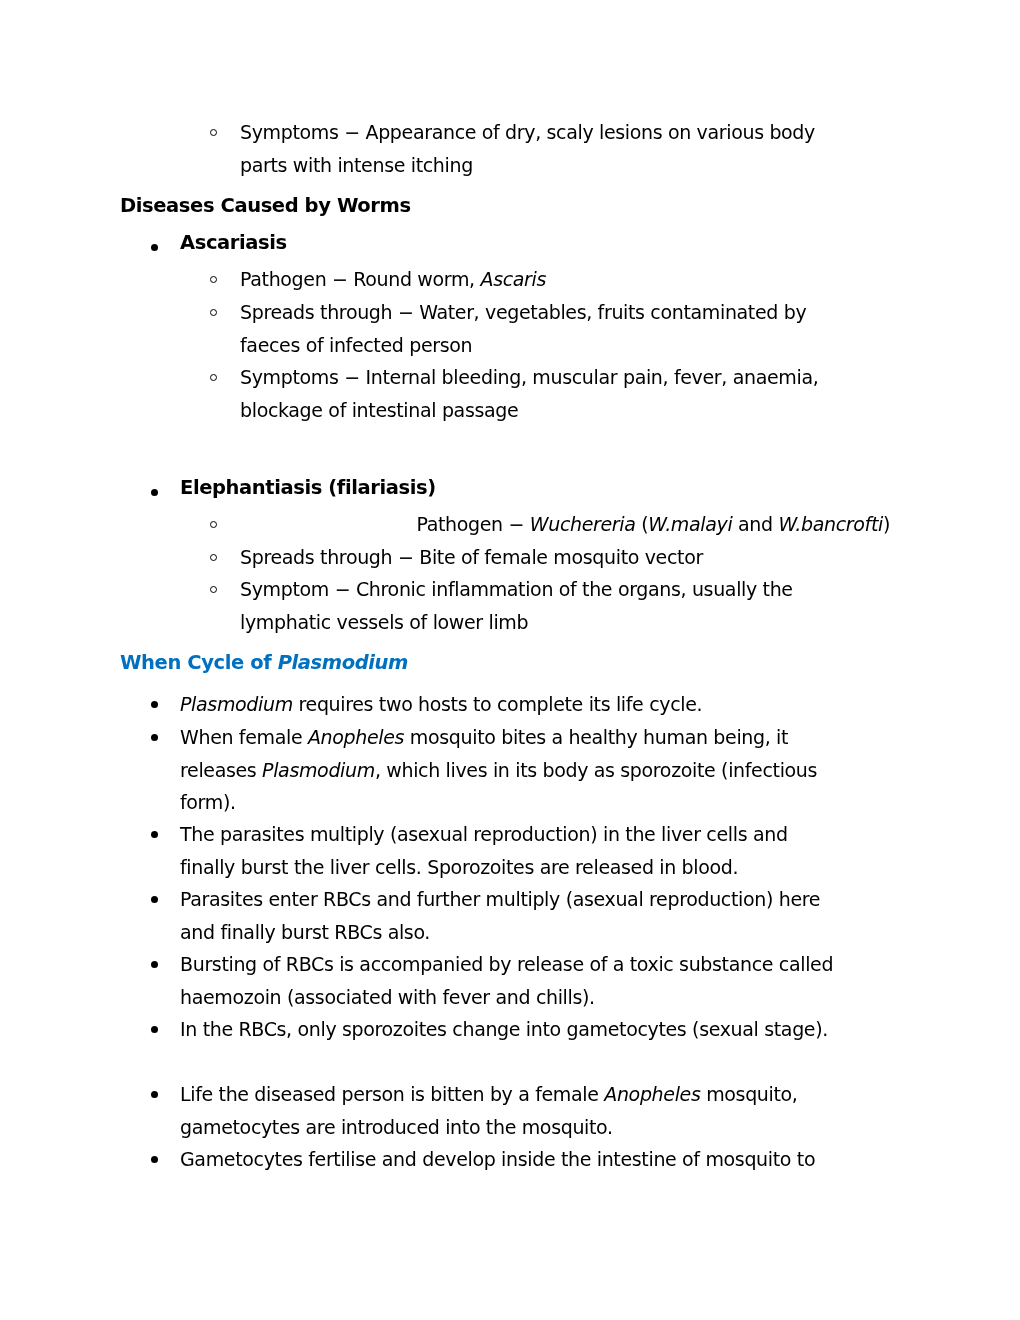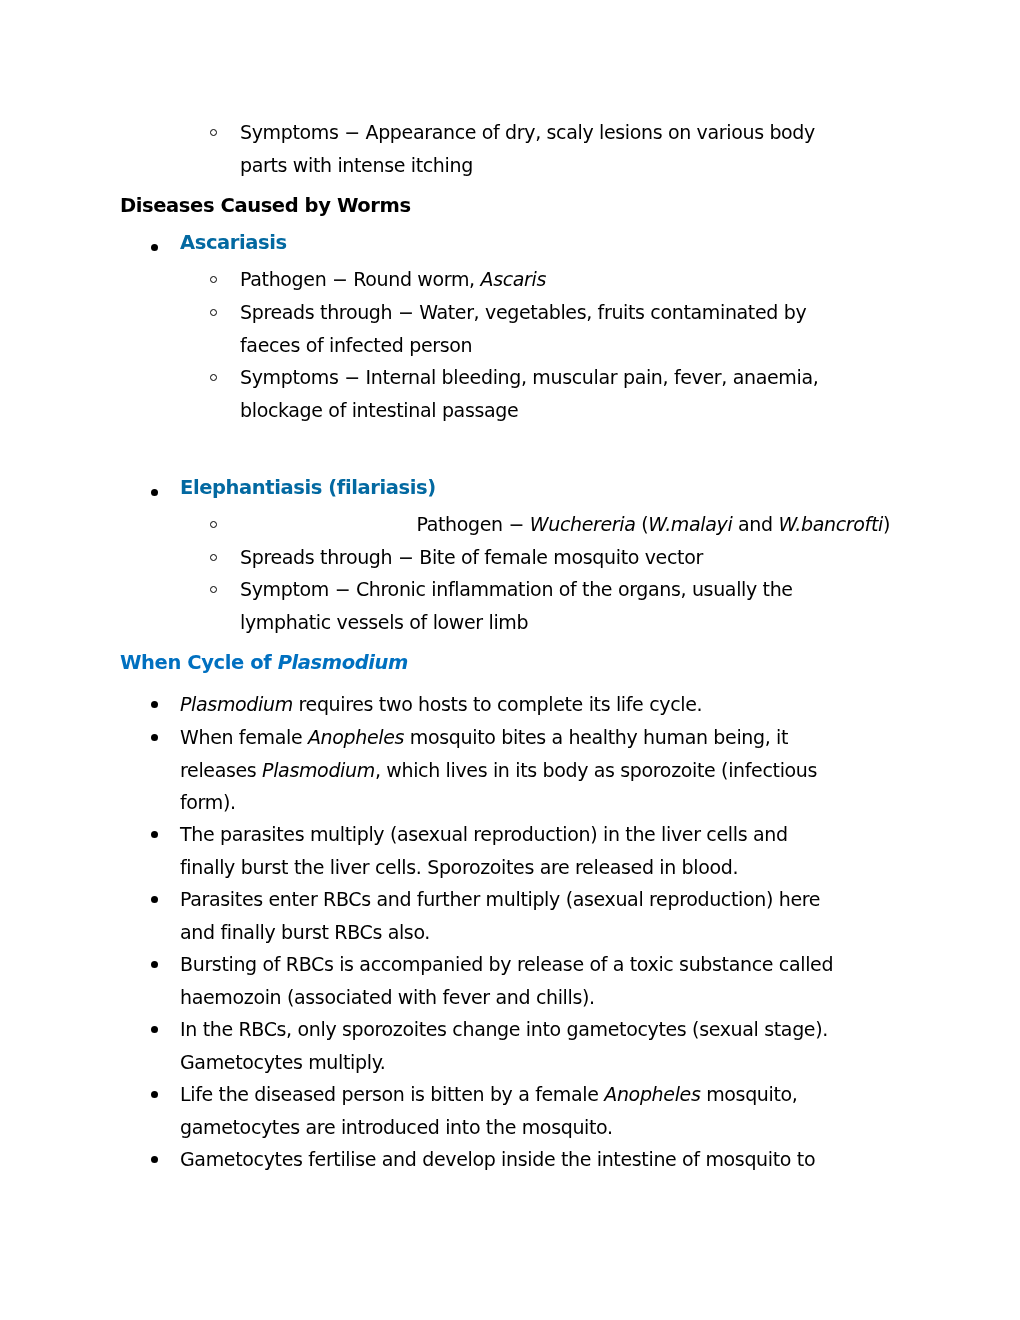--- a/index.html
+++ b/index.html
@@ -56,21 +56,21 @@
     }
     .bullet.circle {
       left: 210px;
       width: 7px;
       height: 7px;
       border-radius: 50%;
       border: 1px solid #000;
       box-sizing: border-box;
     }
     .disease-title {
-      color: #0369a1;
+      color: #000000;
       font-weight: bold;
       font-size: 19.5px;
       letter-spacing: -0.4px;
       white-space: nowrap;
     }
     i { font-style: italic; }
   </style>
 </head>
 <body>
 
@@ -161,21 +161,20 @@
 
   <span class="bullet disc" style="top:961px;"></span>
   <div class="item l1 txt" style="top:948px;">
     <div style="white-space:nowrap;">Bursting of RBCs is accompanied by release of a toxic substance called</div>
     <div style="white-space:nowrap;">haemozoin (associated with fever and chills).</div>
   </div>
 
   <span class="bullet disc" style="top:1026px;"></span>
   <div class="item l1 txt" style="top:1013px;">
     <div style="white-space:nowrap;">In the RBCs, only sporozoites change into gametocytes (sexual stage).</div>
-    <div style="white-space:nowrap;">Gametocytes multiply.</div>
   </div>
 
   <span class="bullet disc" style="top:1091px;"></span>
   <div class="item l1 txt" style="top:1078px;">
     <div style="white-space:nowrap;">
       <span>Life the diseased person is bitten by a female </span><i>Anopheles</i><span> mosquito,</span>
     </div>
     <div style="white-space:nowrap;">gametocytes are introduced into the mosquito.</div>
   </div>
 

